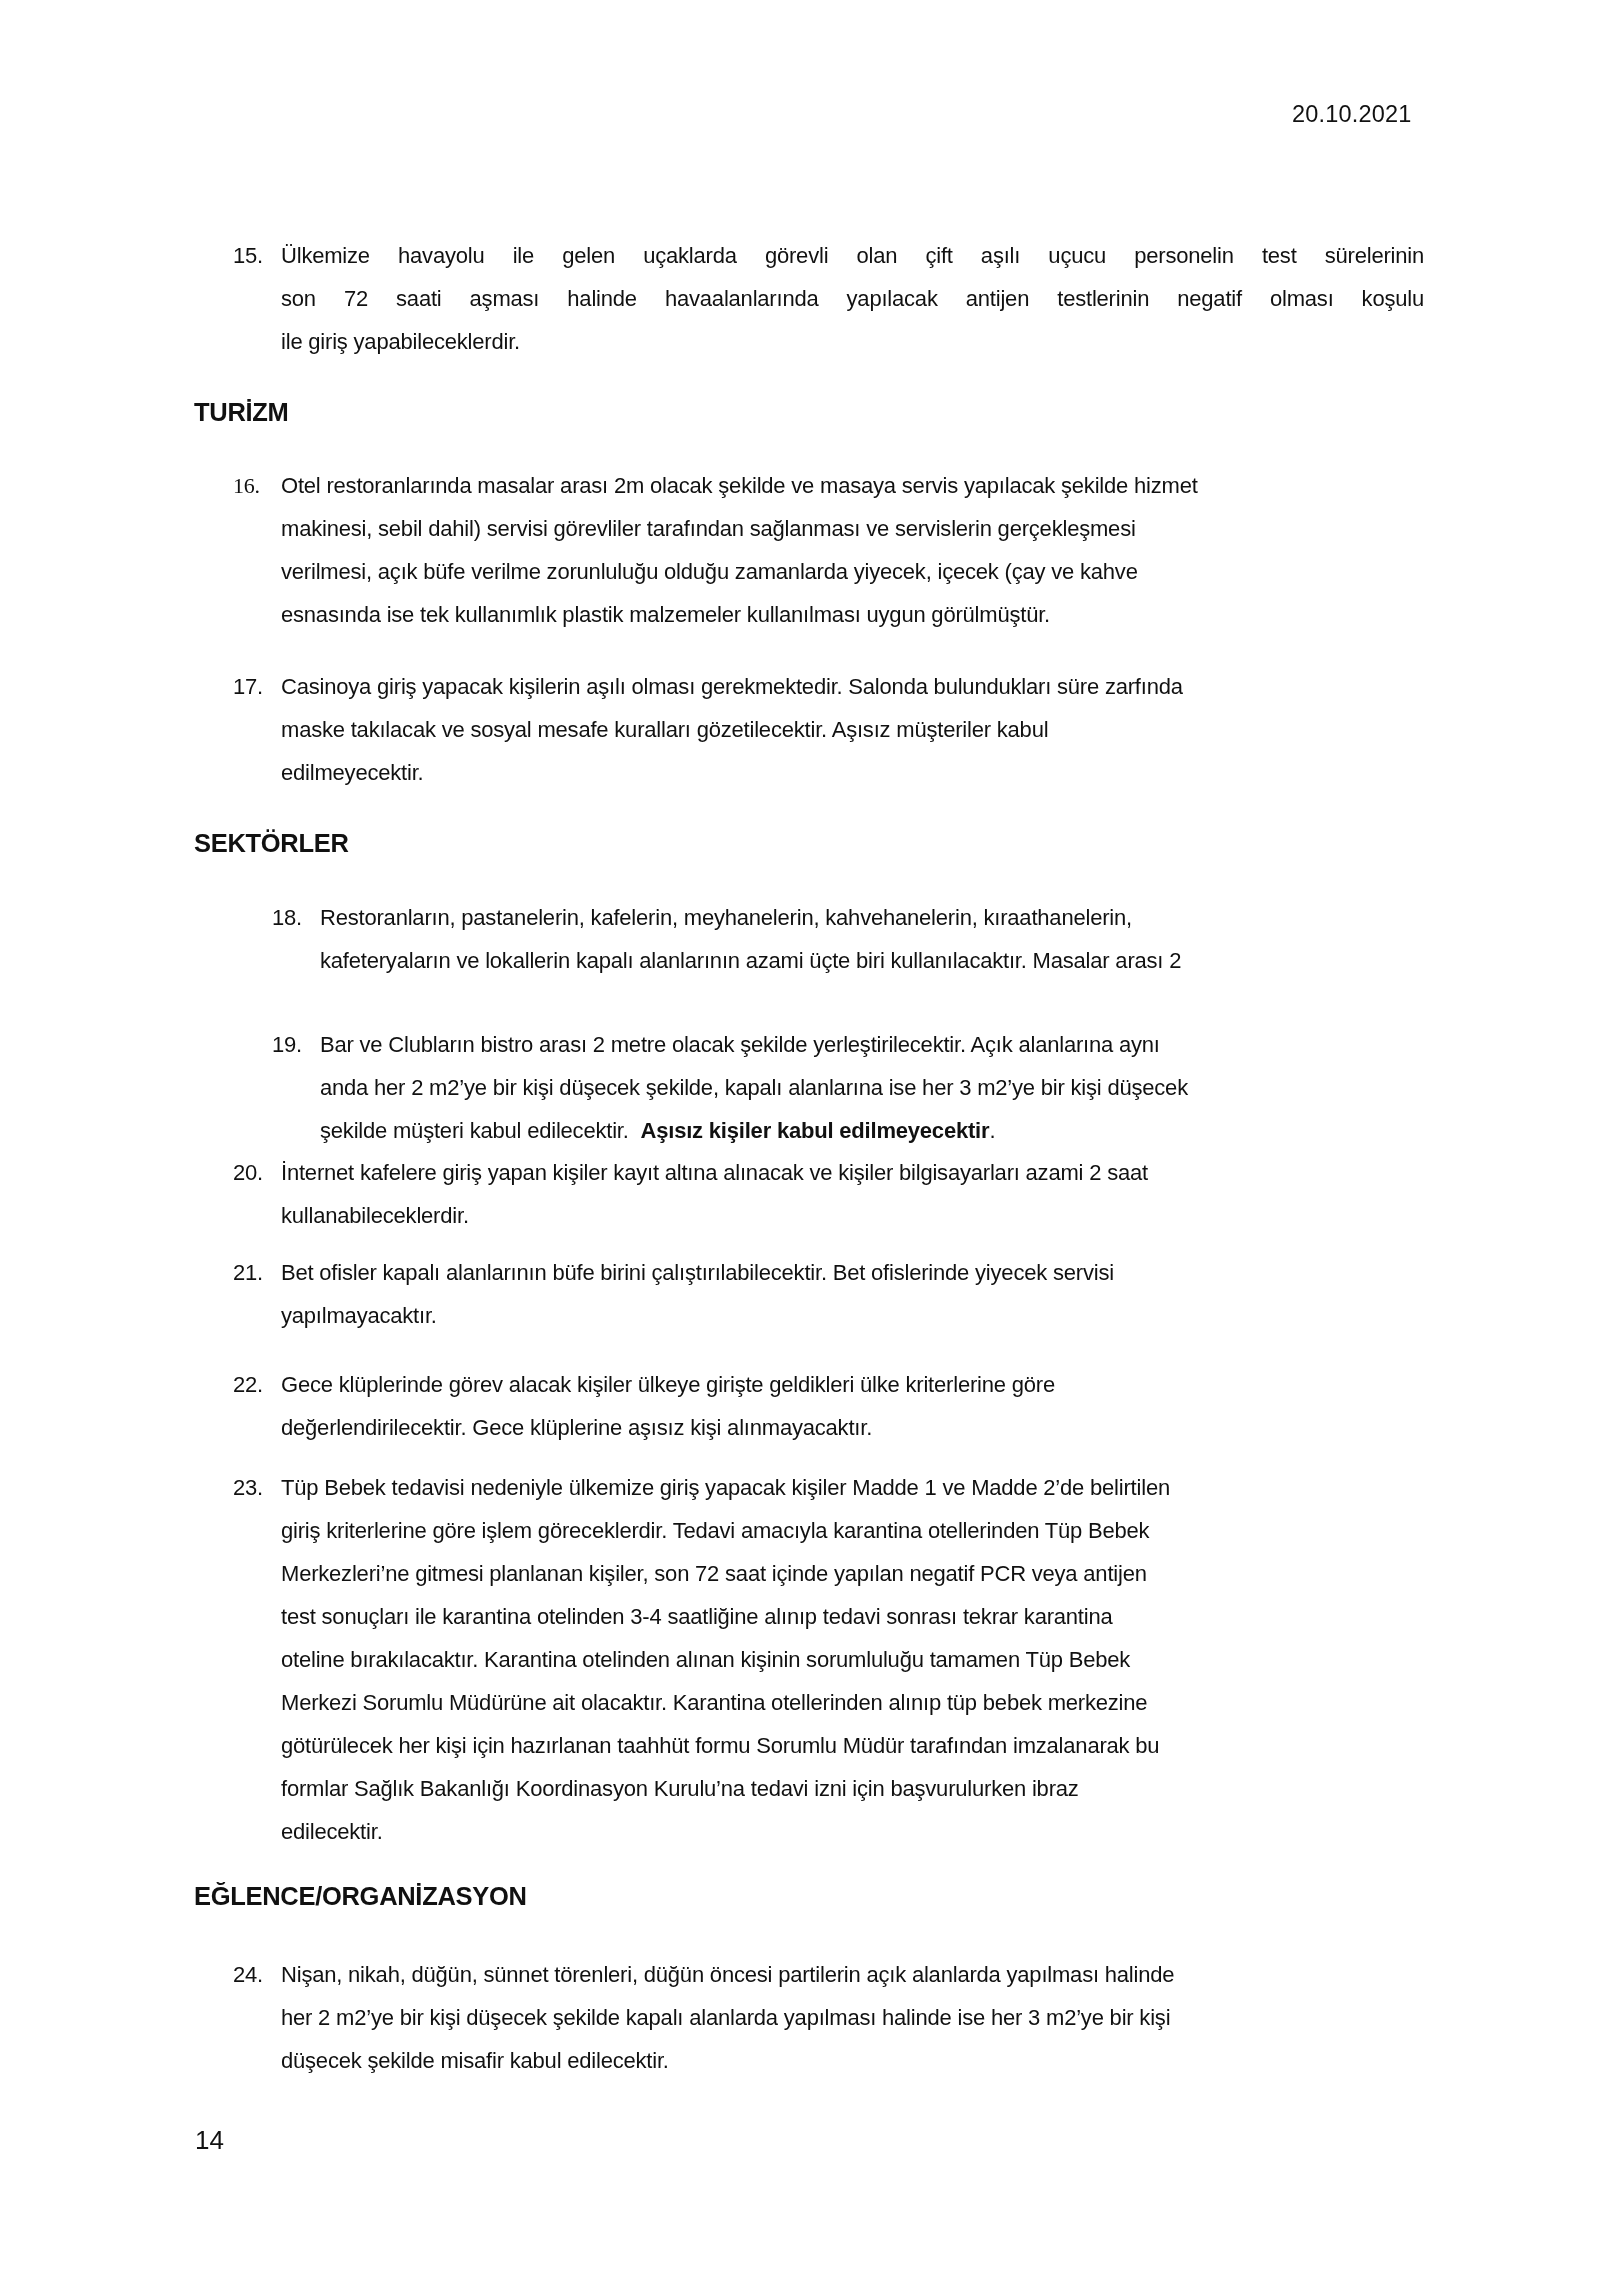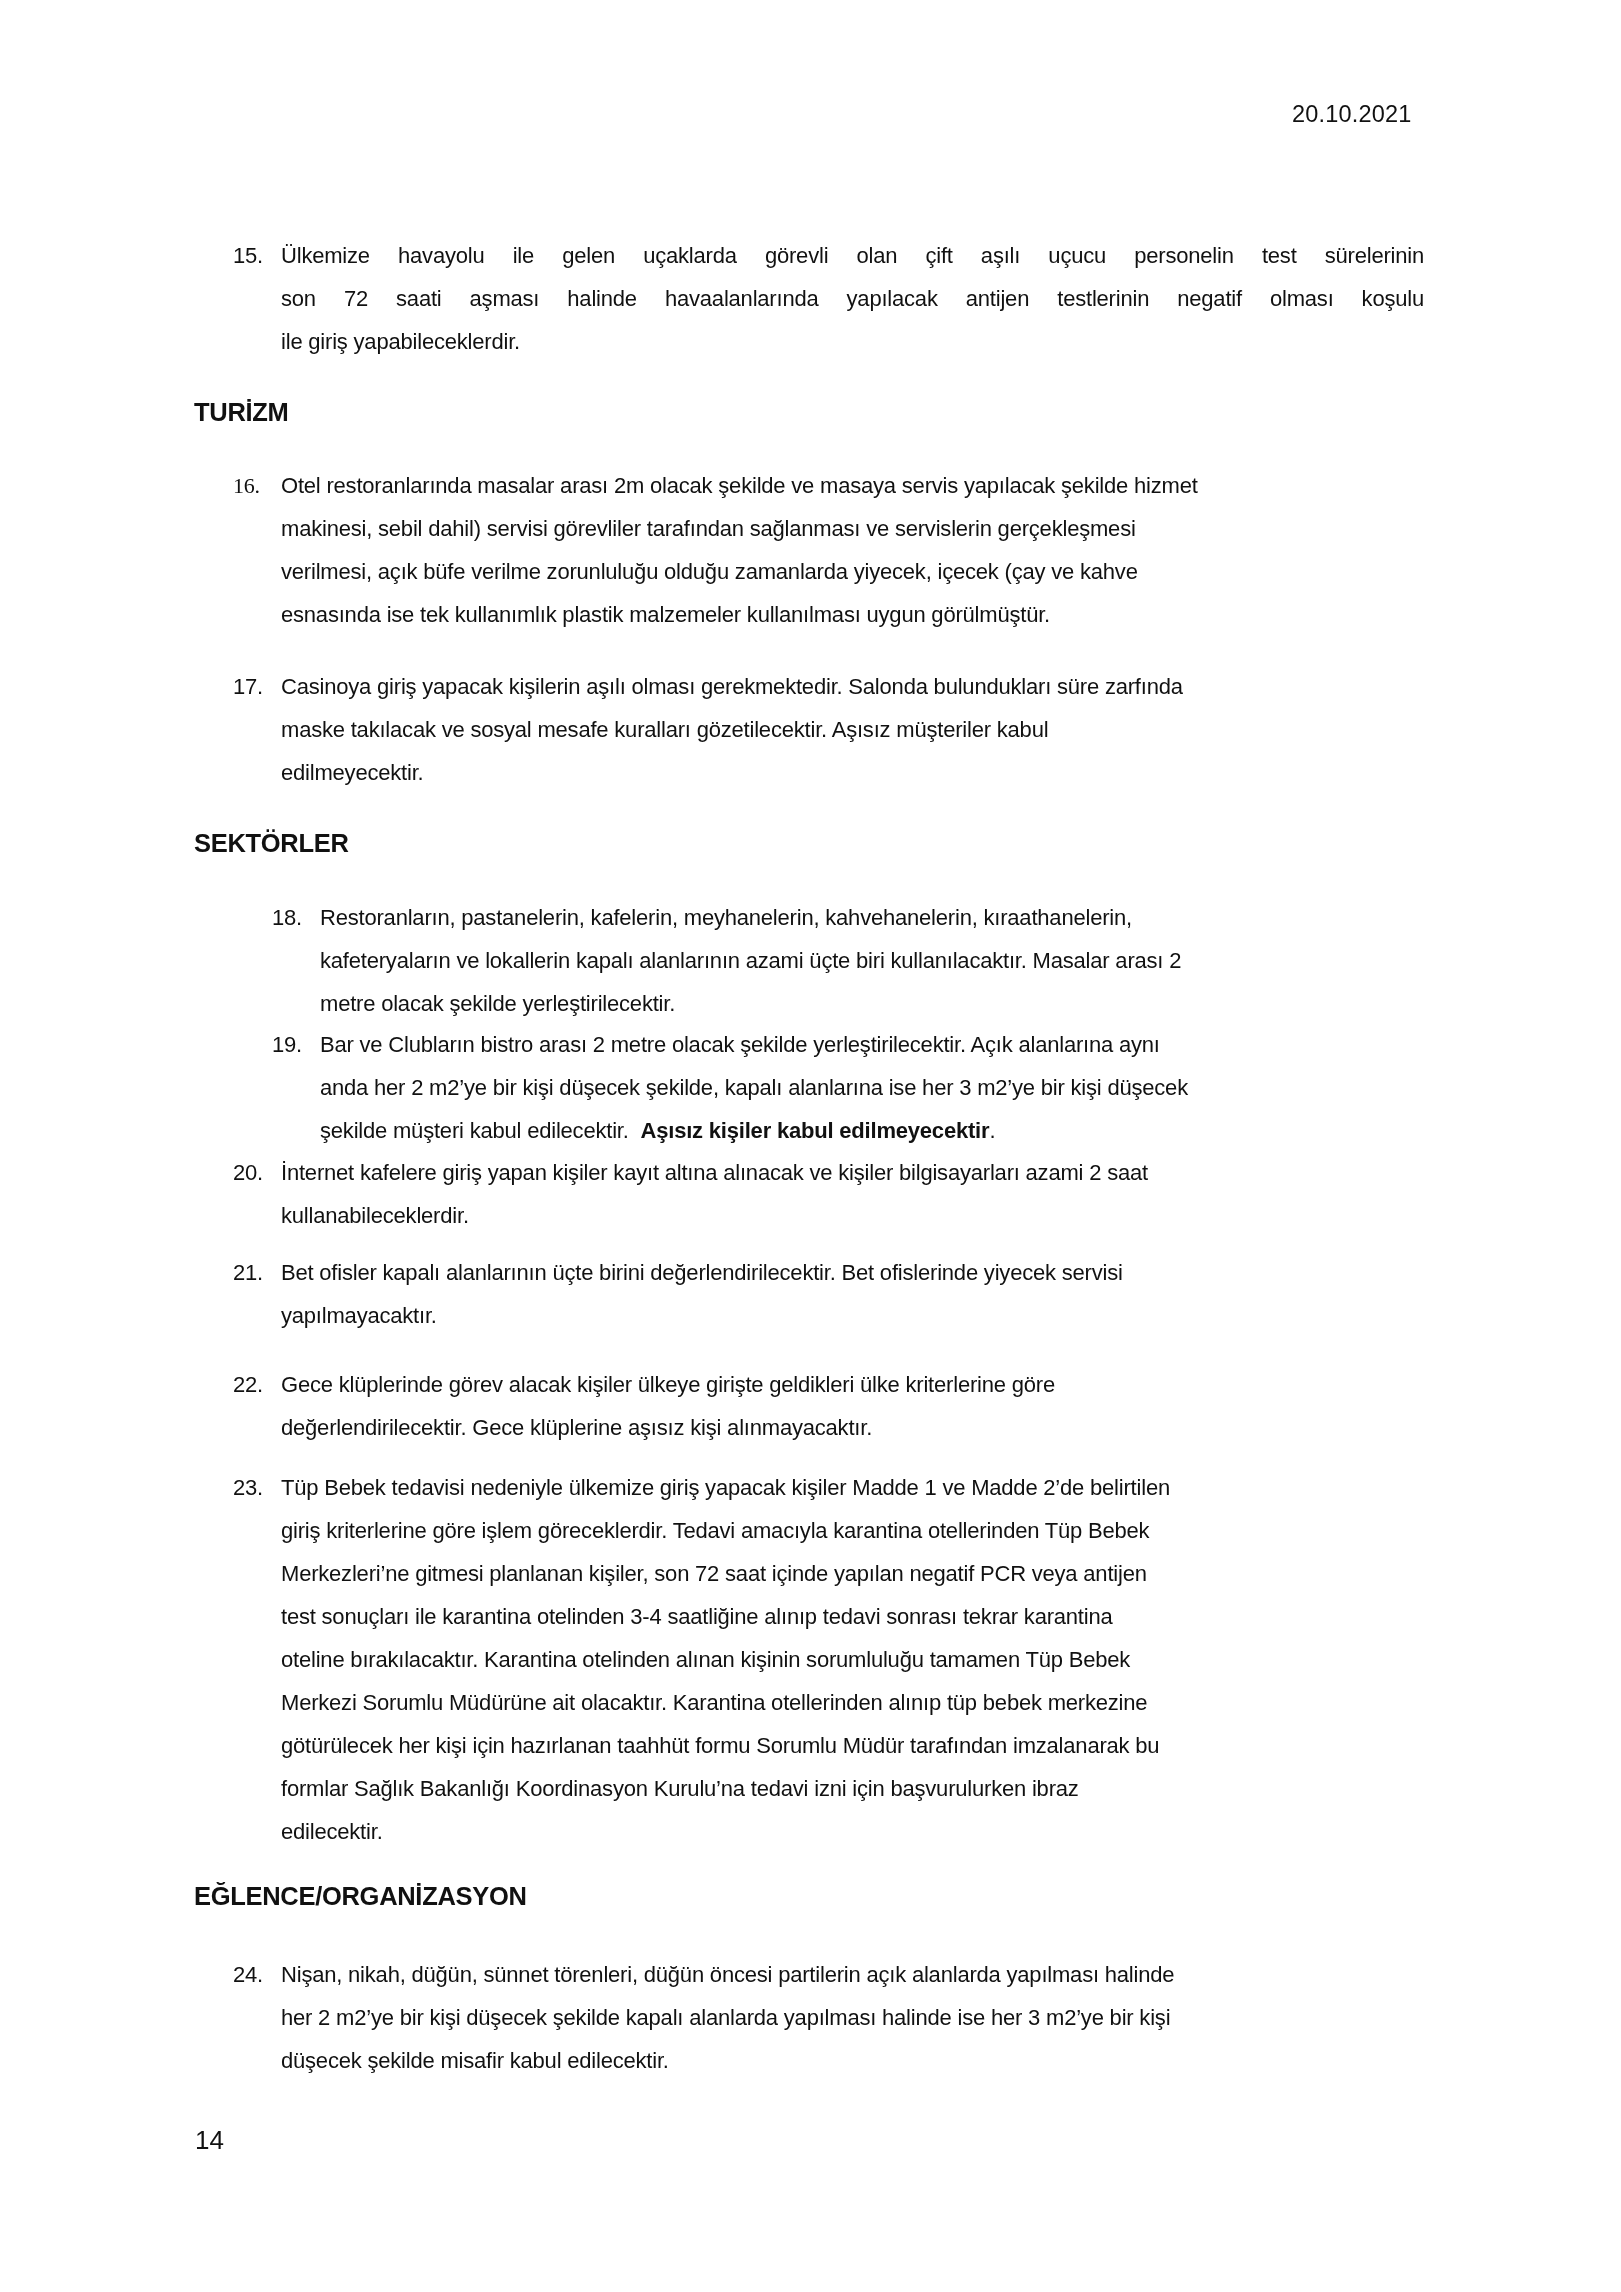--- a/index.html
+++ b/index.html
@@ -45,39 +45,38 @@
   <span class="line">maske takılacak ve sosyal mesafe kuralları gözetilecektir. Aşısız müşteriler kabul</span>
   <span class="line">edilmeyecektir.</span>
 </div>
 
 <div class="heading" style="top:826px;text-align:center;">SEKTÖRLER</div>
 
 <div class="item" style="left:320px; top:896px;">
   <span class="num" style="left:-48px;">18.</span>
   <span class="line">Restoranların, pastanelerin, kafelerin, meyhanelerin, kahvehanelerin, kıraathanelerin,</span>
   <span class="line">kafeteryaların ve lokallerin kapalı alanlarının azami üçte biri kullanılacaktır. Masalar arası 2</span>
-  <span class="line">metre olacak şekilde yerleştirilecektir.</span>
 </div>
 
 <div class="item" style="left:320px; top:1023px;">
   <span class="num" style="left:-48px;">19.</span>
   <span class="line">Bar  ve Clubların bistro arası 2 metre olacak şekilde yerleştirilecektir. Açık alanlarına aynı</span>
   <span class="line">anda her 2 m2’ye bir kişi düşecek şekilde, kapalı alanlarına ise her 3 m2’ye bir kişi düşecek</span>
   <span class="line" style="white-space:pre;"><span>şekilde müşteri kabul edilecektir.  </span><span class="bold">Aşısız kişiler kabul edilmeyecektir</span><span>.</span></span>
 </div>
 
 <div class="item" style="left:281px; top:1151px;">
   <span class="num" style="left:-48px;">20.</span>
   <span class="line">İnternet kafelere giriş yapan kişiler kayıt altına alınacak ve kişiler bilgisayarları azami 2 saat</span>
   <span class="line">kullanabileceklerdir.</span>
 </div>
 
 <div class="item" style="left:281px; top:1251px;">
   <span class="num" style="left:-48px;">21.</span>
-  <span class="line">Bet ofisler kapalı alanlarının üçte birini değerlendirilecektir. Bet ofislerinde yiyecek servisi</span>
+  <span class="line">Bet ofisler kapalı alanlarının büfe birini çalıştırılabilecektir. Bet ofislerinde yiyecek servisi</span>
   <span class="line">yapılmayacaktır.</span>
 </div>
 
 <div class="item" style="left:281px; top:1363px;">
   <span class="num" style="left:-48px;">22.</span>
   <span class="line">Gece klüplerinde görev alacak kişiler ülkeye girişte geldikleri ülke kriterlerine göre</span>
   <span class="line">değerlendirilecektir. Gece klüplerine aşısız kişi alınmayacaktır.</span>
 </div>
 
 <div class="item" style="left:281px; top:1466px;">

